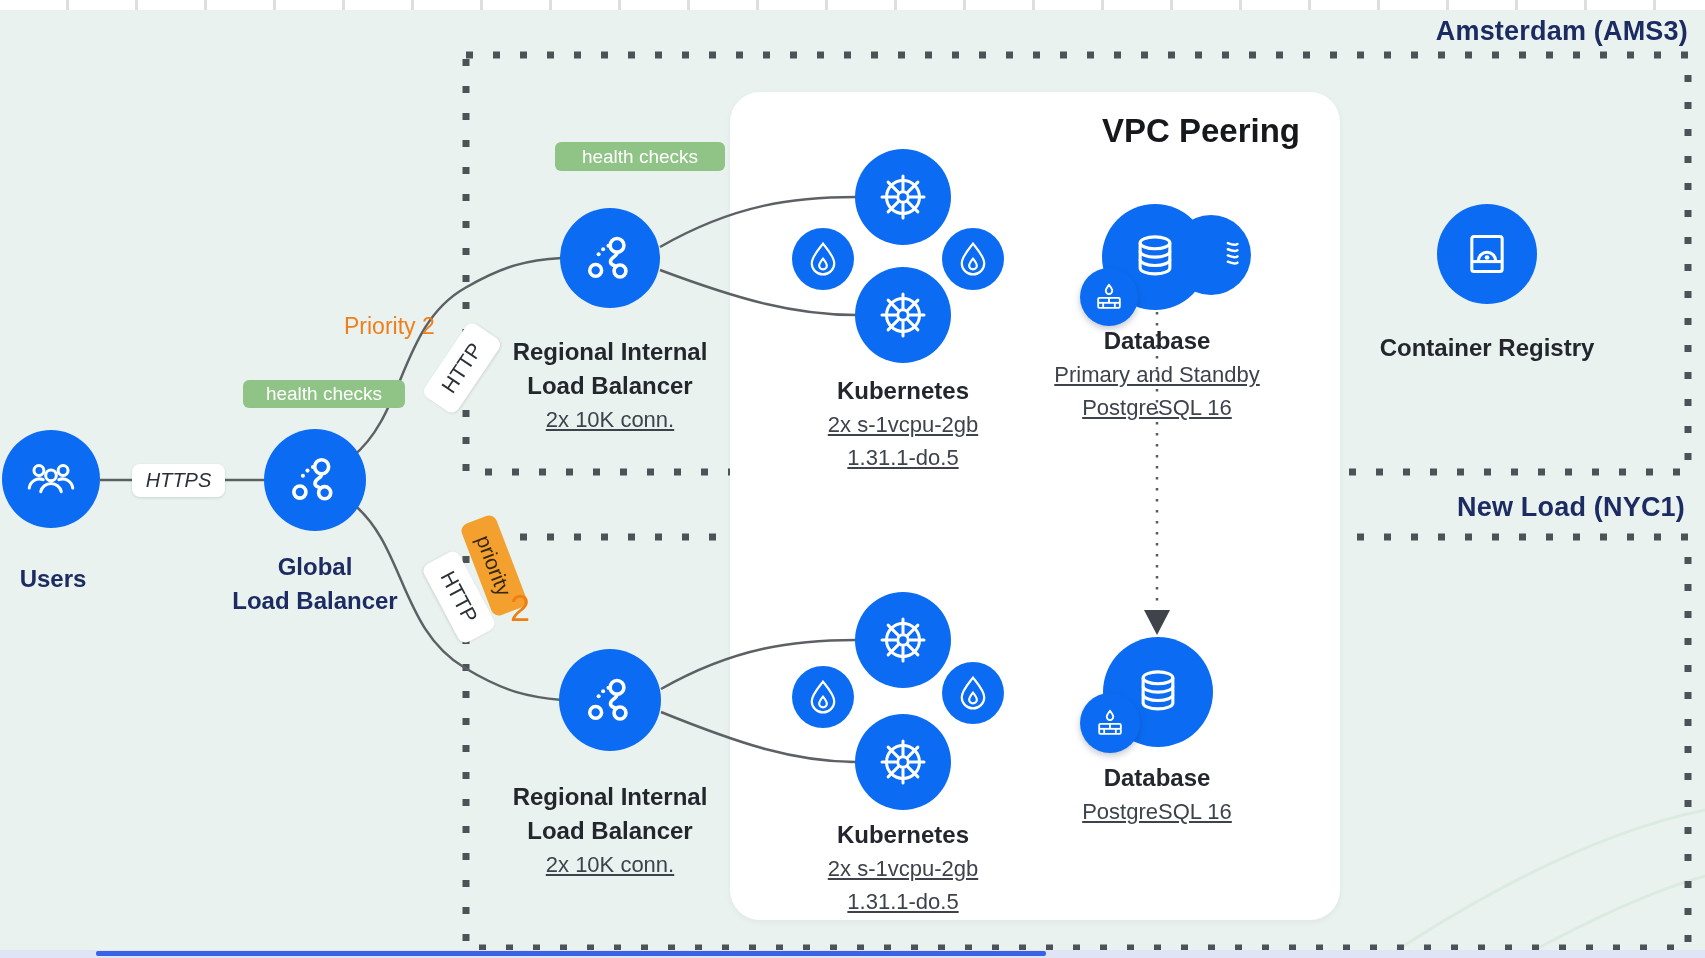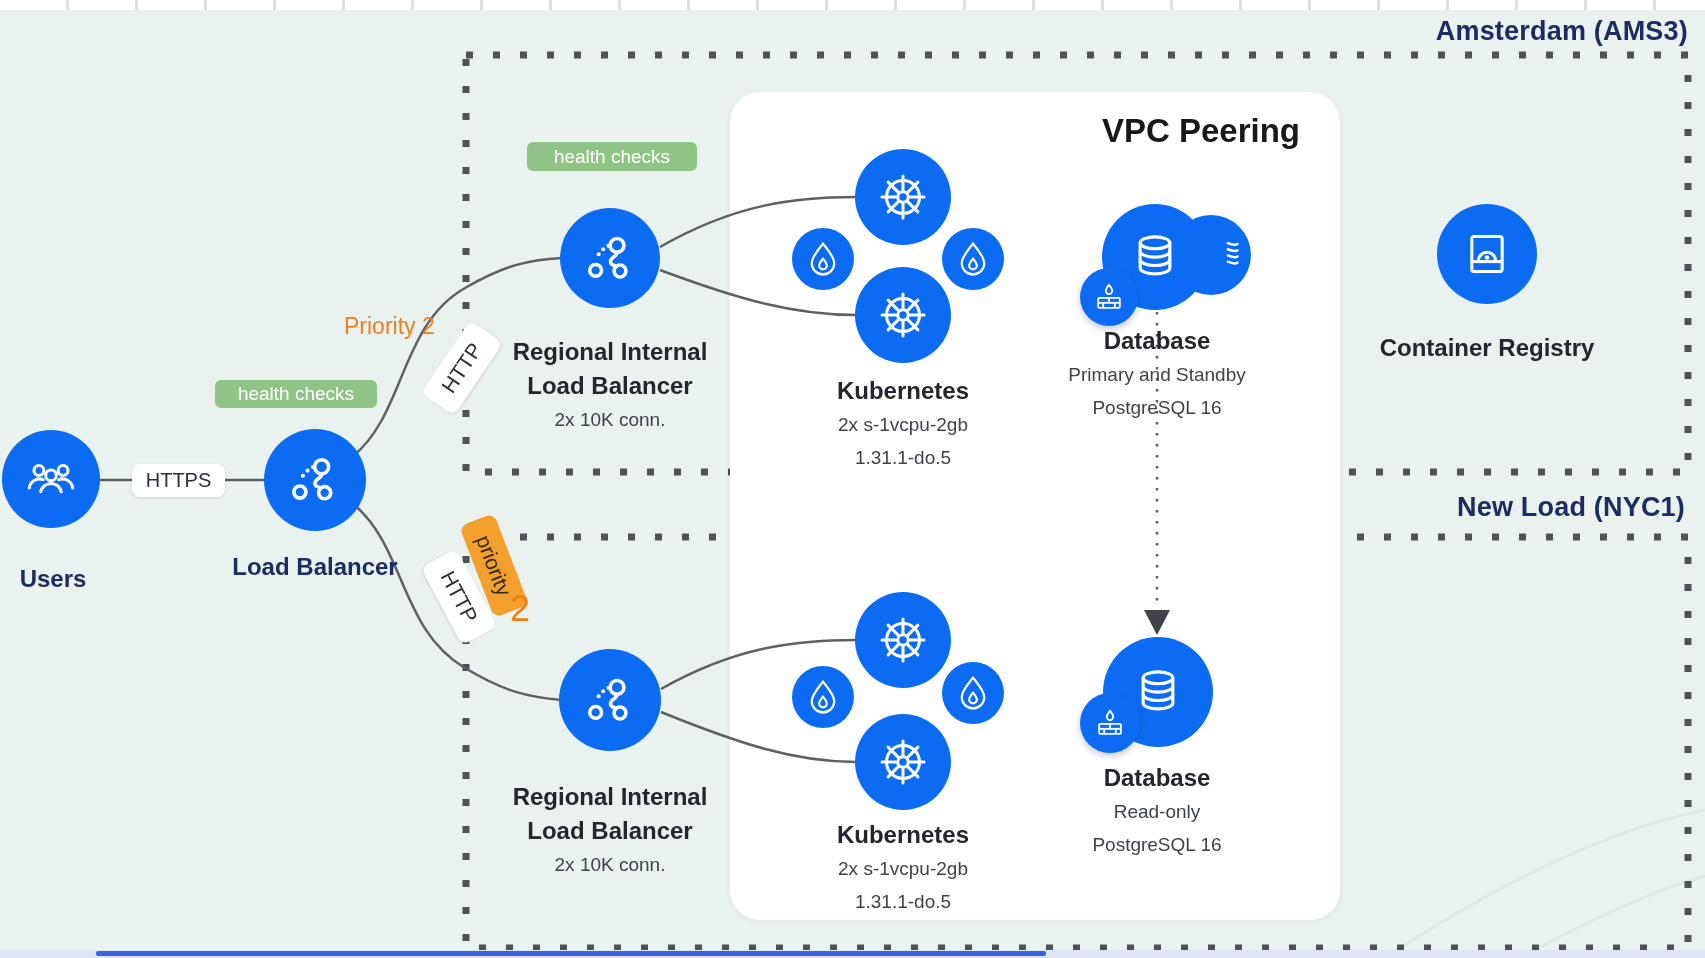--- a/index.html
+++ b/index.html
@@ -35,29 +35,29 @@
   }
   
   .circle{
     position:absolute;border-radius:50%;background:#0b6cf3;
     display:flex;align-items:center;justify-content:center;
   }
   .circle svg{display:block;}
   
   .nlabel{position:absolute;width:360px;text-align:center;}
   .nlabel .t{font-weight:bold;font-size:24px;color:#23262c;line-height:34px;}
-  .nlabel .s{font-size:19px;color:#3d424b;line-height:33px;}
+  .nlabel .s{font-size:22px;color:#3d424b;line-height:33px;text-decoration:underline;}
   .nlabel.navy .t{color:#1c2b61;}
   
   .badge{
     position:absolute;display:flex;align-items:center;justify-content:center;
     border-radius:8px;font-size:20px;white-space:nowrap;
   }
   .badge.white{background:#ffffff;color:#2b2f36;box-shadow:0 1px 3px rgba(0,0,0,.12);}
-  .badge.green{background:#90c487;color:#ffffff;border-radius:6px;}
+  .badge.green{background:#90c487;color:#ffffff;border-radius:6px;margin-left:28px;}
   .badge.orangebg{background:#f4a02f;color:#33270f;}
   .orange-text{position:absolute;color:#ef7f1c;font-size:23px;white-space:nowrap;}
   .num2{position:absolute;color:#ef7f12;font-size:36px;font-weight:500;}
 </style>
 </head>
 <body>
 
 <div class="abs topstrip"></div>
 
 <svg class="abs layer" viewBox="0 0 1705 958">
@@ -121,20 +121,21 @@
       </g>
       <g fill="#fff">
           <circle cx="14" cy="20.5" r="1.7"></circle>
           <circle cx="17.8" cy="16.2" r="1.7"></circle>
           <circle cx="22.3" cy="13.2" r="1.7"></circle>
         </g>
     </svg>
   </span>
 </div>
 <div class="nlabel navy" style="left:135px;top:550px;">
+  <div class="t">Global</div>
   <div class="t">Load Balancer</div>
 </div>
 
 <div class="circle" style="left:560px;top:208px;width:100px;height:100px;">
   <span>
     <svg width="57" height="57" viewBox="0 0 48 48" fill="none">
       <g stroke="#fff" stroke-width="3">
         <circle cx="29.5" cy="13" r="5.8"></circle>
           <circle cx="11.5" cy="34" r="5"></circle>
           <circle cx="32" cy="34.5" r="5"></circle>
@@ -366,41 +367,40 @@
         <line x1="11" y1="31" x2="37" y2="31"></line>
         <line x1="24" y1="25" x2="24" y2="31"></line>
         <line x1="17" y1="31" x2="17" y2="37"></line>
         <line x1="31" y1="31" x2="31" y2="37"></line>
       </g>
     </svg>
   </span>
 </div>
 <div class="nlabel" style="left:977px;top:761px;">
   <div class="t">Database</div>
-  <div class="s">Read-only</div>
   <div class="s">PostgreSQL 16</div>
 </div>
 
 <div class="circle" style="left:1437px;top:204px;width:100px;height:100px;">
   <span>
     <svg width="56" height="56" viewBox="0 0 48 48" fill="none">
       <g stroke="#fff" stroke-width="2.6">
         <rect x="11" y="9" width="26" height="30" rx="2"></rect>
         <line x1="11" y1="30.5" x2="37" y2="30.5"></line>
         <path d="M16.5 30.5 v-0.5 a7.5 7.5 0 0 1 15 0 v0.5"></path>
       </g>
       <circle cx="24" cy="27" r="2" fill="#fff"></circle>
     </svg>
   </span>
 </div>
 <div class="nlabel" style="left:1307px;top:331px;">
   <div class="t">Container Registry</div>
 </div>
 
-<div class="badge white" style="left:132px;top:464px;width:93px;height:33px;">HTTPS</div>
+<div class="badge white" style="left:132px;top:464px;width:93px;height:33px;font-style:italic;">HTTPS</div>
 
 <div class="badge green" style="left:215px;top:380px;width:162px;height:28px;font-size:19px;">health checks</div>
 
 <div class="badge green" style="left:527px;top:142px;width:170px;height:29px;font-size:19px;">health checks</div>
 
 <div class="orange-text" style="left:344px;top:313px;">Priority 2</div>
 
 <div class="badge white" style="left:418px;top:348px;width:88px;height:40px;transform:rotate(-56deg);font-size:21px;">HTTP</div>
 
 <div class="badge white" style="left:415px;top:577px;width:88px;height:40px;transform:rotate(62deg);font-size:21px;">HTTP</div>

